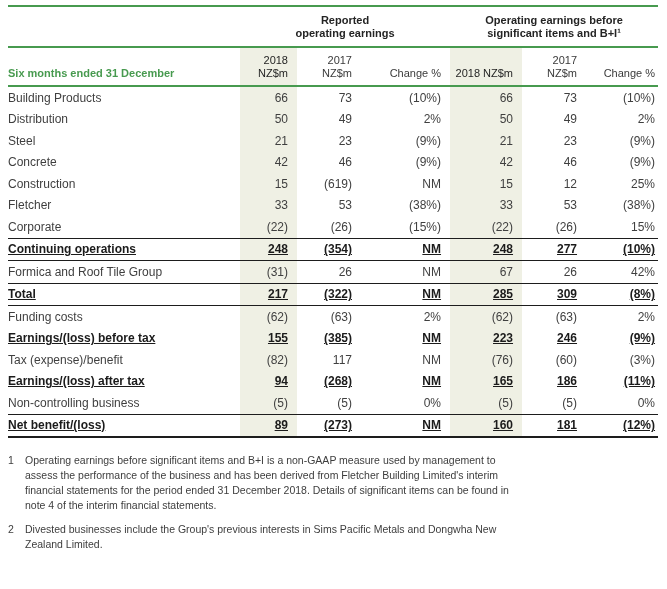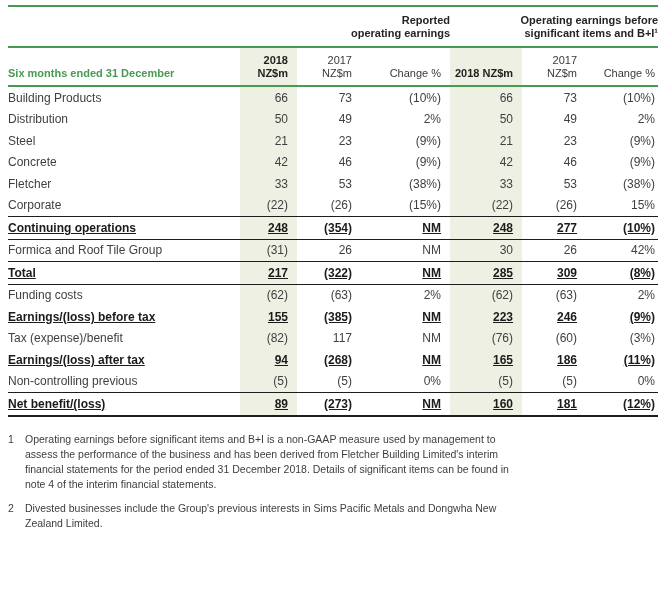--- a/index.html
+++ b/index.html
@@ -19,31 +19,31 @@
     border-collapse:collapse;table-layout:fixed;width:650px;
     border-top:2px solid var(--green);
   }
   th,td{padding:0;}
   
   tr.group-row th{
     border-bottom:2px solid var(--green);
     padding:7px 0 6px 0;font-size:11px;line-height:13px;font-weight:bold;
     color:#242424;text-align:center;vertical-align:middle;
   }
-  tr.group-row th .ln{display:block;text-align:right;}
+  tr.group-row th .ln{display:block;}
   
   tr.col-row th{
     border-bottom:2px solid var(--green);
     font-size:11px;line-height:13px;font-weight:normal;color:#3a3a3a;
     text-align:right;vertical-align:bottom;padding:6px 9px 5px 0;
   }
   tr.col-row th.rowhdr{
     text-align:left;color:var(--green);font-weight:bold;padding-right:0;
   }
-  tr.col-row th.b{font-weight:bold;color:#1f1f1f;}
+  tr.col-row th.b{font-weight:normal;color:#1f1f1f;}
   tr.col-row th.c6{padding-right:3px;}
   th.sh,td.sh{background:var(--shade);}
   
   tbody td{
     font-size:12px;line-height:14px;color:var(--ink);height:21.5px;
     vertical-align:middle;
   }
   td.lbl{text-align:left;}
   td.num{text-align:right;padding-right:9px;}
   td.c6{padding-right:3px;}
@@ -143,20 +143,29 @@
       <tr>
         <td class="lbl">Concrete</td>
         <td class="num sh">42</td>
         <td class="num">46</td>
         <td class="num">(9%)</td>
         <td class="num sh">42</td>
         <td class="num">46</td>
         <td class="num c6">(9%)</td>
       </tr>
       <tr>
+        <td class="lbl">Construction</td>
+        <td class="num sh">15</td>
+        <td class="num">(619)</td>
+        <td class="num">NM</td>
+        <td class="num sh">15</td>
+        <td class="num">12</td>
+        <td class="num c6">25%</td>
+      </tr>
+      <tr>
         <td class="lbl">Fletcher</td>
         <td class="num sh">33</td>
         <td class="num">53</td>
         <td class="num">(38%)</td>
         <td class="num sh">33</td>
         <td class="num">53</td>
         <td class="num c6">(38%)</td>
       </tr>
       <tr>
         <td class="lbl">Corporate</td>
@@ -174,21 +183,21 @@
         <td class="num">NM</td>
         <td class="num sh">248</td>
         <td class="num">277</td>
         <td class="num c6">(10%)</td>
       </tr>
       <tr>
         <td class="lbl">Formica and Roof Tile Group</td>
         <td class="num sh">(31)</td>
         <td class="num">26</td>
         <td class="num">NM</td>
-        <td class="num sh">30</td>
+        <td class="num sh">67</td>
         <td class="num">26</td>
         <td class="num c6">42%</td>
       </tr>
       <tr class="bold rule">
         <td class="lbl">Total</td>
         <td class="num sh">217</td>
         <td class="num">(322)</td>
         <td class="num">NM</td>
         <td class="num sh">285</td>
         <td class="num">309</td>
@@ -224,21 +233,21 @@
       <tr class="bold">
         <td class="lbl">Earnings/(loss) after tax</td>
         <td class="num sh">94</td>
         <td class="num">(268)</td>
         <td class="num">NM</td>
         <td class="num sh">165</td>
         <td class="num">186</td>
         <td class="num c6">(11%)</td>
       </tr>
       <tr>
-        <td class="lbl">Non-controlling previous</td>
+        <td class="lbl">Non-controlling business</td>
         <td class="num sh">(5)</td>
         <td class="num">(5)</td>
         <td class="num">0%</td>
         <td class="num sh">(5)</td>
         <td class="num">(5)</td>
         <td class="num c6">0%</td>
       </tr>
       <tr class="bold rule last">
         <td class="lbl">Net benefit/(loss)</td>
         <td class="num sh">89</td>

